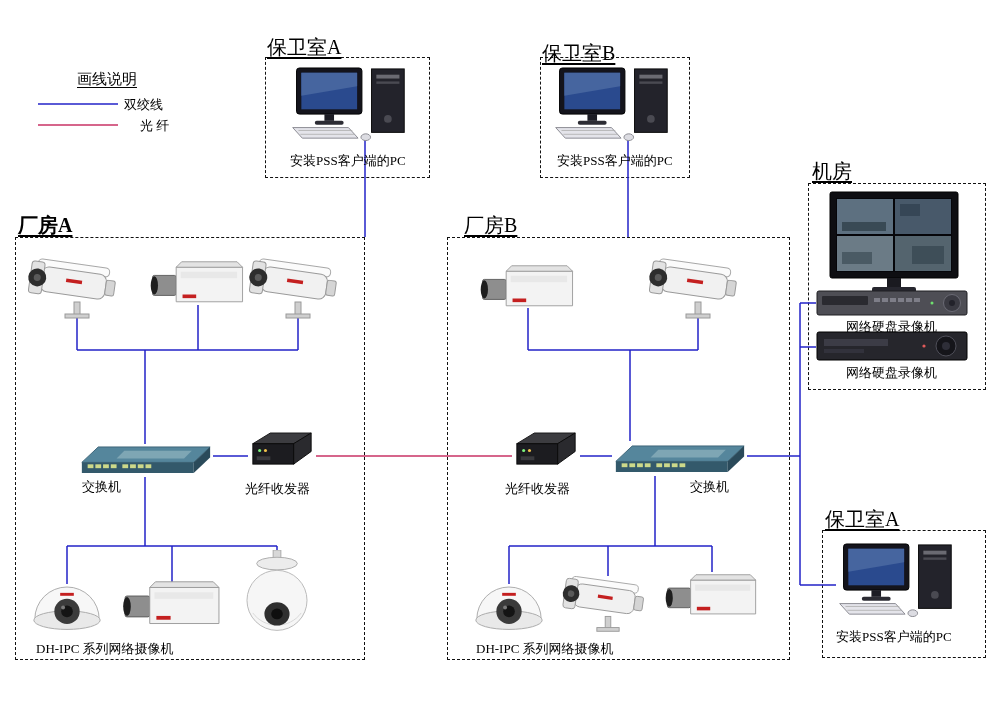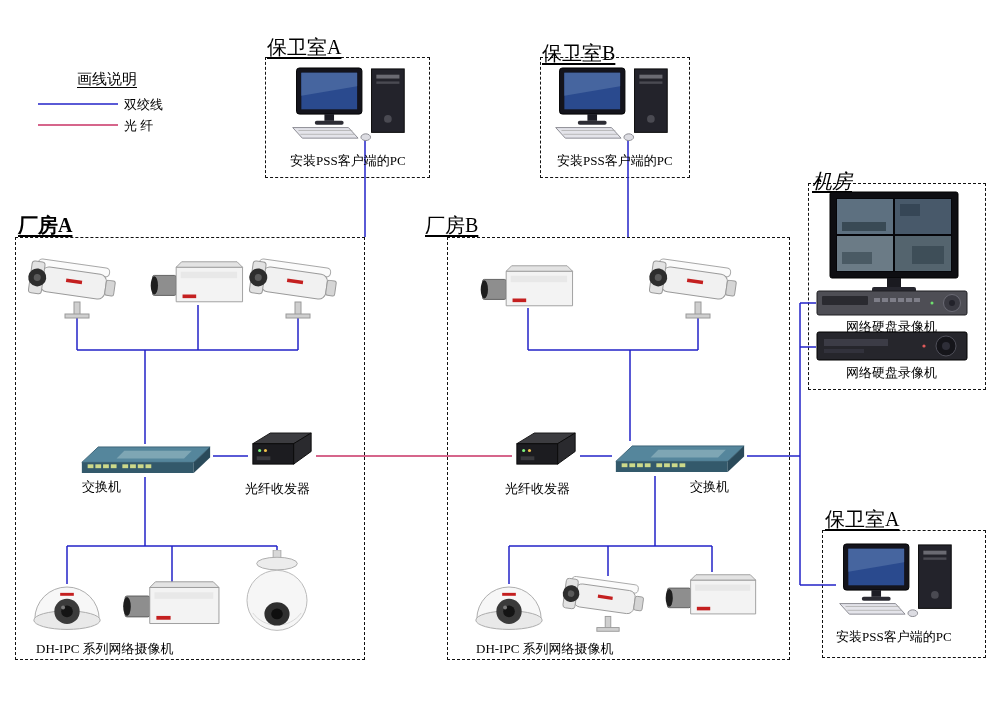--- a/index.html
+++ b/index.html
@@ -160,27 +160,27 @@
   </svg>
 
   <div class="zone-title" style="left:33px;top:70px;font-size:15px;margin-left:44px;">画线说明</div>
   <svg class="dev" width="84" height="8" style="left:36px;top:100px;">
     <line class="wire" x1="2" y1="4" x2="82" y2="4" stroke="#2323c8"></line>
   </svg>
   <div class="dev-label" style="left:124px;top:96px;">双绞线</div>
   <svg class="dev" width="84" height="8" style="left:36px;top:121px;">
     <line class="wire" x1="2" y1="4" x2="82" y2="4" stroke="#c83264"></line>
   </svg>
-  <div class="dev-label" style="left:124px;top:117px;text-align:center;">光  纤</div>
+  <div class="dev-label" style="left:140px;top:117px;text-align:center;">光  纤</div>
 
   <div class="zone-title" style="left:267px;top:34px;">保卫室A</div>
   <div class="zone-title" style="left:542px;top:40px;">保卫室B</div>
-  <div class="zone-title" style="left:812px;top:168px;font-style:italic;">机房</div>
+  <div class="zone-title" style="left:812px;top:158px;">机房</div>
   <div class="zone-title" style="left:18px;top:212px;font-weight:bold;">厂房A</div>
-  <div class="zone-title" style="left:425px;top:212px;">厂房B</div>
+  <div class="zone-title" style="left:464px;top:212px;">厂房B</div>
   <div class="zone-title" style="left:825px;top:506px;">保卫室A</div>
 
   <svg class="dev" viewBox="0 0 130 80" width="125" height="77" style="left:285px;top:66px;">
       <use href="#sym-pc"></use>
     </svg>
   <div class="dev-label" style="left:290px;top:152px;">安装PSS客户端的PC</div>
 
   <svg class="dev" viewBox="0 0 130 80" width="125" height="77" style="left:548px;top:66px;">
       <use href="#sym-pc"></use>
     </svg>

